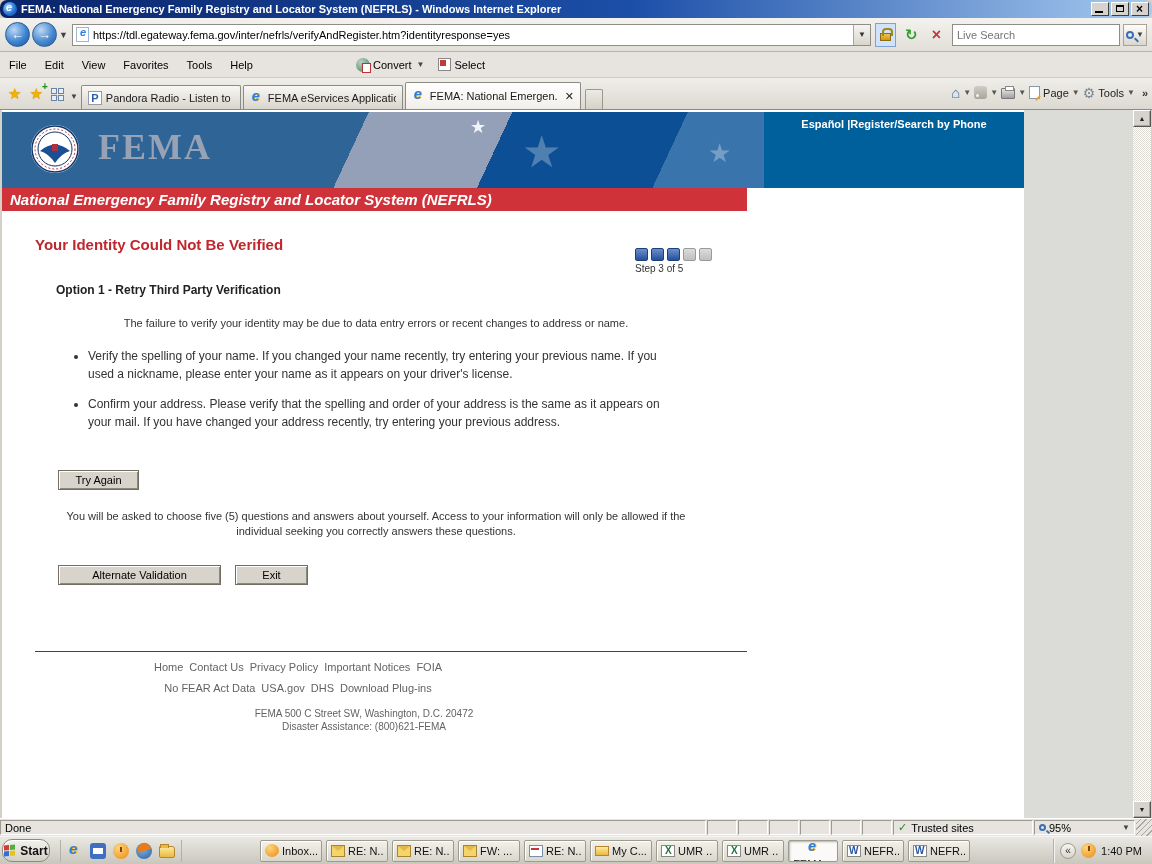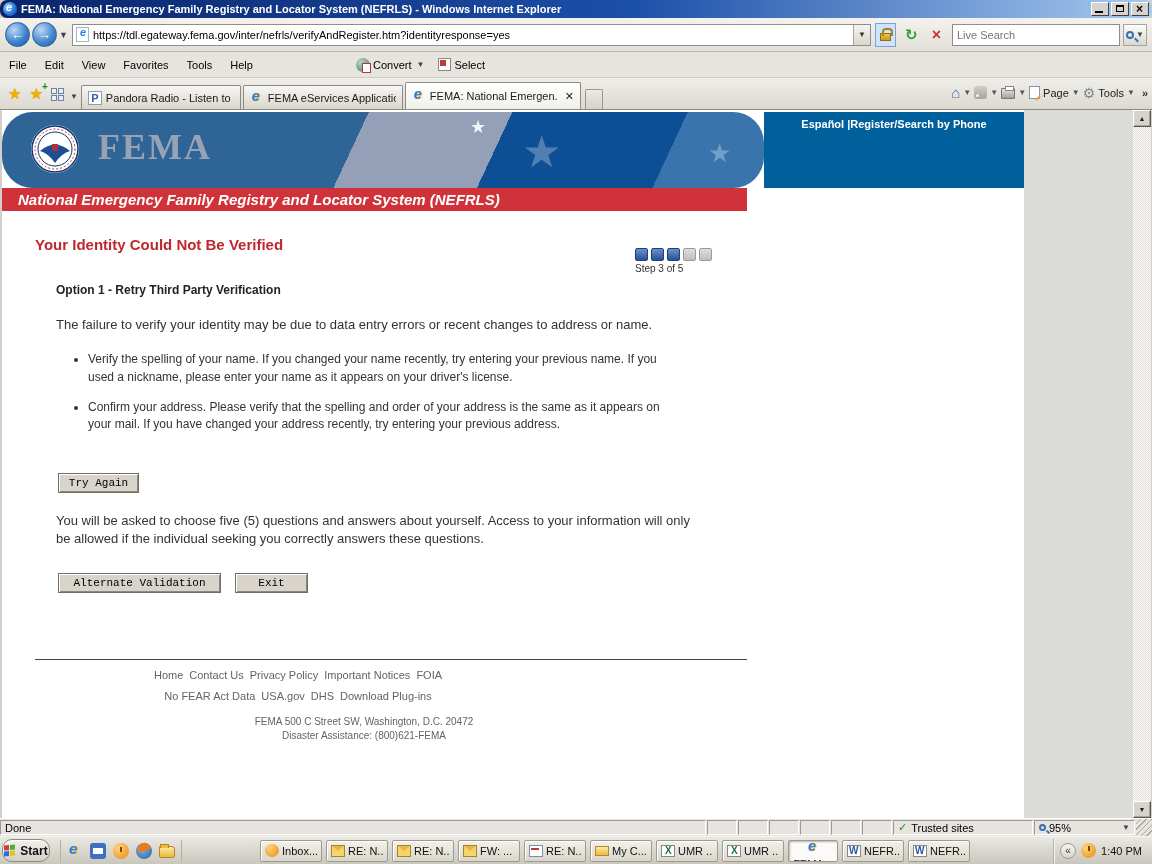--- a/index.html
+++ b/index.html
@@ -83,42 +83,42 @@
   
   .viewport { height:708px; background:#dbdbd8; position:relative; border-left:2px solid #d4d0c8; border-right:1px solid #d4d0c8; display:flex; }
   .pagearea { width:1022px; height:100%; background:#fff; overflow:hidden; position:relative; }
   .vscroll { position:absolute; right:0; top:0; width:18px; height:100%; background:#efede8; }
   .vs-track { position:absolute; top:17px; bottom:17px; left:0; right:0; background:repeating-conic-gradient(#ffffff 0% 25%, #dedbd4 0% 50%) 0 0/2px 2px; }
   .vs-btn { position:absolute; left:0; width:18px; height:17px; background:#d6d3ce; border:1px solid #fff; border-right-color:#58564f; border-bottom-color:#58564f; box-shadow:inset -1px -1px 0 #a8a59c; text-align:center; font-size:7px; color:#222; line-height:15px; }
   .vs-up { top:0; } .vs-dn { bottom:0; }
 
   
   .flag { margin-top:2px; height:76px; position:relative; overflow:hidden;
-    background:linear-gradient(115deg,#2f6496 0 46%,#93a0b8 46% 64%,#0d4f94 64% 86%,#3a74ad 86%); width:762px; float:left;border-radius:31px;}
+    background:linear-gradient(115deg,#2f6496 0 46%,#93a0b8 46% 64%,#0d4f94 64% 86%,#3a74ad 86%); width:762px; float:left;}
   .hdr-right { float:left; width:260px; height:76px; margin-top:2px; background:#00609c; color:#fff; font-weight:bold; font-size:11px; text-align:center; padding-top:6px; }
   .seal { position:absolute; left:28px; top:12px; width:50px; height:50px; }
   .fema-brand { position:absolute; left:96px; top:14px; font-family:"Liberation Serif","DejaVu Serif",serif; font-size:36px; letter-spacing:2px; color:#97a3b5; font-weight:bold; }
   .star-solid { position:absolute; left:468px; top:4px; color:#f2f4f8; font-size:18px; }
   .star-faint1 { position:absolute; left:520px; top:14px; color:rgba(255,255,255,.28); font-size:44px; }
   .star-faint2 { position:absolute; left:706px; top:26px; color:rgba(255,255,255,.30); font-size:26px; }
-  .banner { clear:both; margin-top:3px; width:745px; height:23px; background:#cf3339; color:#fff; font-weight:bold; font-style:italic; font-size:15px; line-height:23px; padding-left:16px; white-space:nowrap; }
+  .banner { clear:both; margin-top:3px; width:745px; height:23px; background:#cf3339; color:#fff; font-weight:bold; font-style:italic; font-size:15px; line-height:23px; padding-left:8px; white-space:nowrap; }
 
   .content { position:relative; }
   .h-red { margin:25px 0 0 33px; color:#c0272d; font-size:15px; font-weight:bold; }
   .steps { position:absolute; left:633px; top:12px; }
   .sq-row { display:flex; gap:3px; }
   .sq { width:13px; height:13px; border-radius:2px; }
   .sq.on { background:linear-gradient(#6a8fc8,#27509c); border:1px solid #1d3f7e; }
   .sq.off { background:linear-gradient(#dcdcdc,#bfbfbf); border:1px solid #9a9a9a; }
   .steps .slabel { font-size:10px; color:#333; margin-top:2px; }
   .opt-title { margin:30px 0 0 54px; font-size:12px; font-weight:bold; color:#222; }
-  .para { margin:19px 0 0 54px; font-size:13px; color:#333; width:640px; line-height:1.4; }
+  .para { margin:19px 0 0 54px; font-size:11px; color:#333; width:640px; line-height:1.4;text-align:center; }
   ul.blist { margin:17px 0 0 72px; width:600px; }
   ul.blist li { font-size:12px; color:#333; line-height:1.45; margin-bottom:13px; list-style:disc; margin-left:14px; }
-  .wbtn { display:inline-block; background:#d8d4cc; border:1px solid #716f64; box-shadow:inset 1px 1px 0 #fff, inset -1px -1px 0 #8a887f; font-size:11px; color:#000; text-align:center; padding:3px 0; font-family:Liberation Mono, monospace; }
+  .wbtn { display:inline-block; background:#d8d4cc; border:1px solid #716f64; box-shadow:inset 1px 1px 0 #fff, inset -1px -1px 0 #8a887f; font-size:11px; color:#000; text-align:center; padding:3px 0; font-family:Liberation Sans, sans-serif; }
   .btn-try { margin:26px 0 0 56px; width:81px; }
   .opt2 { margin-top:38px; }
   .btnrow { margin:25px 0 0 56px; display:flex; gap:14px; }
   .btn-alt { width:163px; } .btn-exit { width:73px; }
   .rule { margin:66px 0 0 33px; width:712px; border:0; border-top:1px solid #444; }
   .f-links { margin-top:9px; width:592px; text-align:center; color:#636363; font-size:11px; }
   .f-links span { margin:0 3px; }
   .f-addr { margin-top:13px; width:724px; text-align:center; color:#636363; font-size:10px; line-height:1.35; }
 
   

